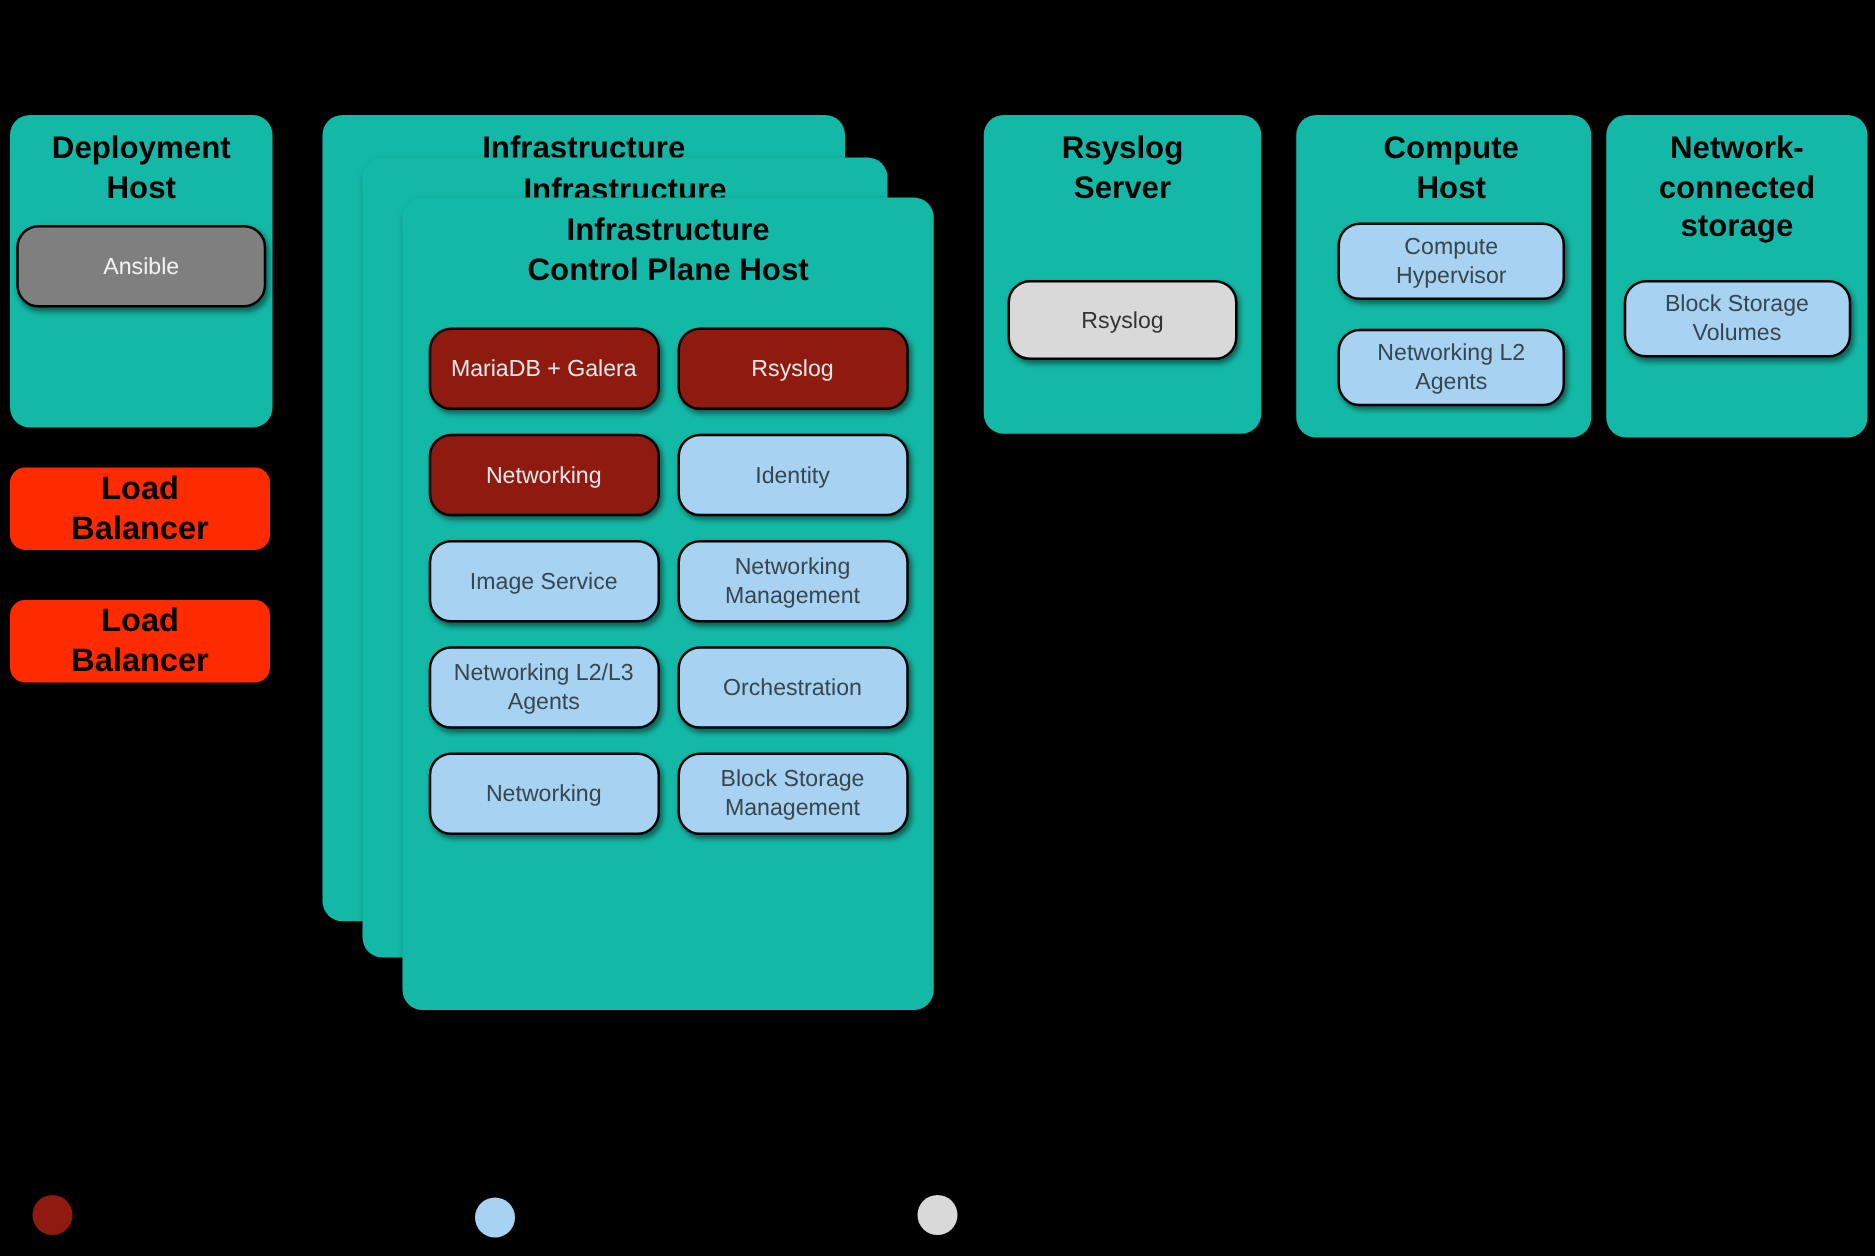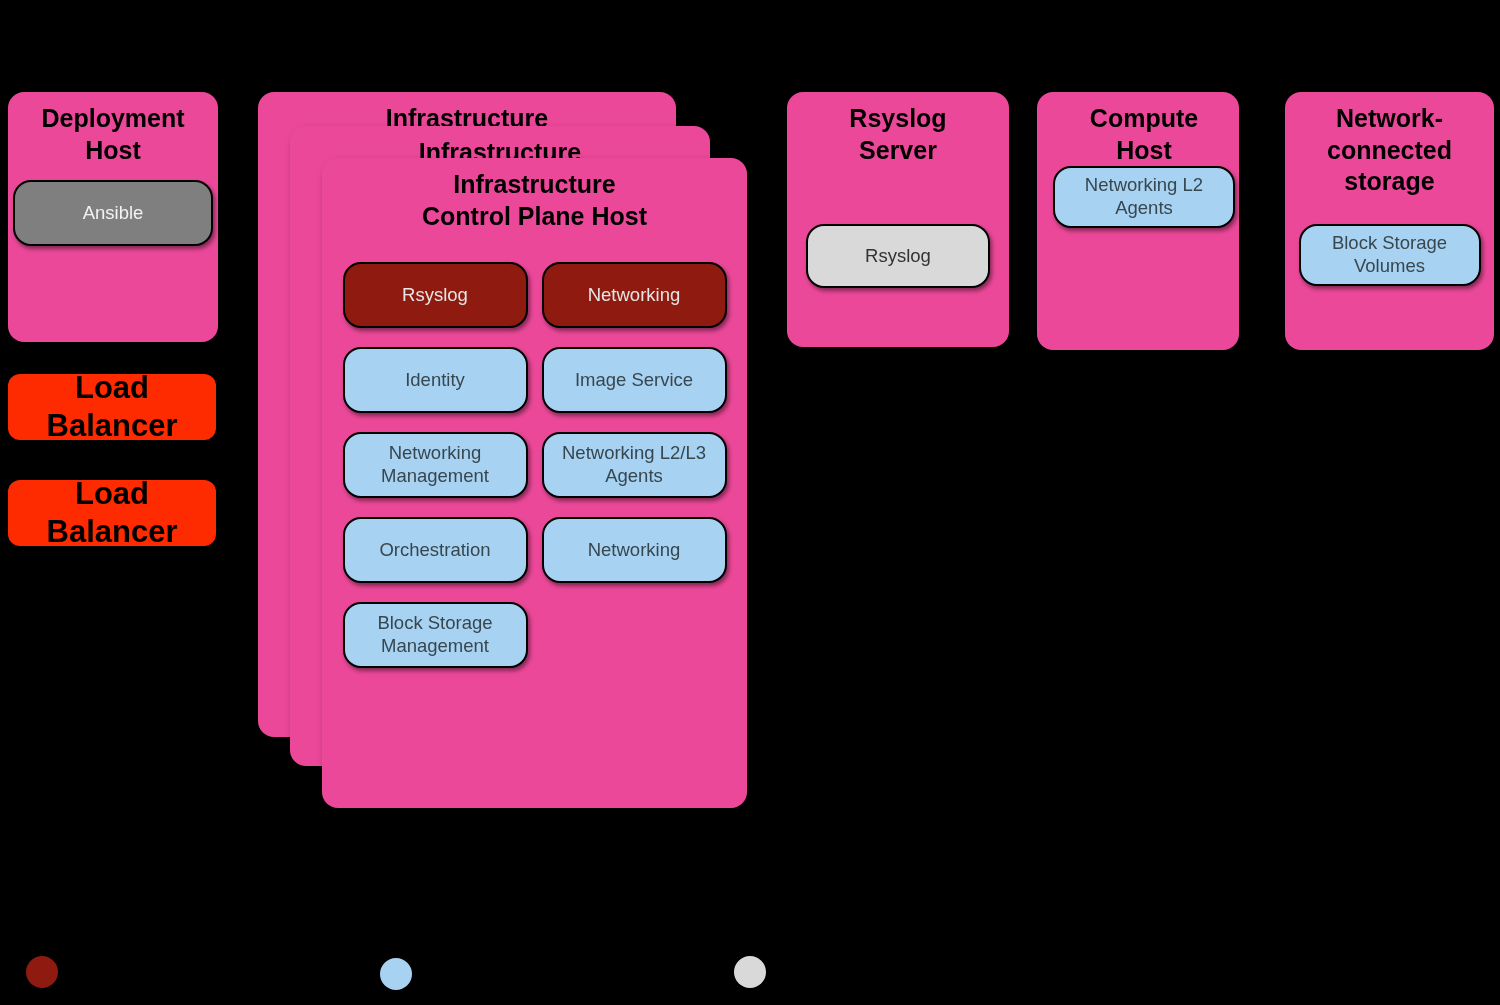--- a/index.html
+++ b/index.html
@@ -9,21 +9,21 @@
   .canvas {
     position: relative;
     width: 1500px;
     height: 1005px;
     background: #000;
     overflow: hidden;
   }
 
   .card {
     position: absolute;
-    background: #ec4899;
+    background: #14b8a6;
     border-radius: 16px;
     box-shadow: 4px 5px 8px rgba(0,0,0,0.55);
     display: flex;
     flex-direction: column;
     align-items: center;
   }
 
   .card-title {
     font-weight: bold;
     font-size: 25px;
@@ -64,21 +64,21 @@
     left: 8px;
     width: 208px;
     height: 66px;
     background: #fe2b00;
     border-radius: 12px;
     display: flex;
     align-items: center;
     justify-content: center;
     text-align: center;
     font-weight: bold;
-    font-size: 31px;
+    font-size: 26px;
     color: #000;
     white-space: pre-line;
     line-height: 1.22;
   }
   .lb-1 { top: 374px; }
   .lb-2 { top: 480px; }
 
   
   .infra-back-a { left: 258px; top: 92px;  width: 418px; height: 645px; z-index: 1; }
   .infra-back-b { left: 290px; top: 126px; width: 420px; height: 640px; z-index: 2; }
@@ -92,21 +92,21 @@
     column-gap: 14px;
     row-gap: 19px;
     justify-content: center;
   }
 
   
   .rsyslog { left: 787px; top: 92px; width: 222px; height: 255px; }
   .rsyslog .svc { width: 184px; height: 64px; margin-top: 58px; }
 
   
-  .compute { left: 1037px; top: 92px; width: 202px; height: 258px; padding-left: 12px; }
+  .compute { left: 1037px; top: 92px; width: 236px; height: 258px; padding-left: 12px; }
   .compute .svc { width: 182px; height: 62px; }
   .compute .svc.box-1 { margin-top: 12px; margin-bottom: 23px; }
 
   
   .netstorage { left: 1285px; top: 92px; width: 209px; height: 258px; }
   .netstorage .svc { width: 182px; height: 62px; margin-top: 26px; }
 
   
   .dot {
     position: absolute;
@@ -138,20 +138,21 @@
     <div class="card-title">Infrastructure</div>
   </div>
   <div class="card infra-back-b">
     <div class="card-title">Infrastructure</div>
   </div>
 
   <div class="card infra-front">
     <div class="card-title">Infrastructure
 Control Plane Host</div>
     <div class="infra-grid">
+      <div class="svc darkred">MariaDB + Galera</div>
       <div class="svc darkred">Rsyslog</div>
       <div class="svc darkred">Networking</div>
       <div class="svc blue">Identity</div>
       <div class="svc blue">Image Service</div>
       <div class="svc blue">Networking Management</div>
       <div class="svc blue">Networking L2/L3 Agents</div>
       <div class="svc blue">Orchestration</div>
       <div class="svc blue">Networking</div>
       <div class="svc blue">Block Storage Management</div>
     </div>
@@ -159,20 +160,21 @@
 
   <div class="card rsyslog">
     <div class="card-title">Rsyslog
 Server</div>
     <div class="svc lightgray">Rsyslog</div>
   </div>
 
   <div class="card compute">
     <div class="card-title">Compute
 Host</div>
+    <div class="svc blue box-1">Compute Hypervisor</div>
     <div class="svc blue box-2">Networking L2 Agents</div>
   </div>
 
   <div class="card netstorage">
     <div class="card-title">Network-
 connected
 storage</div>
     <div class="svc blue">Block Storage Volumes</div>
   </div>
 

